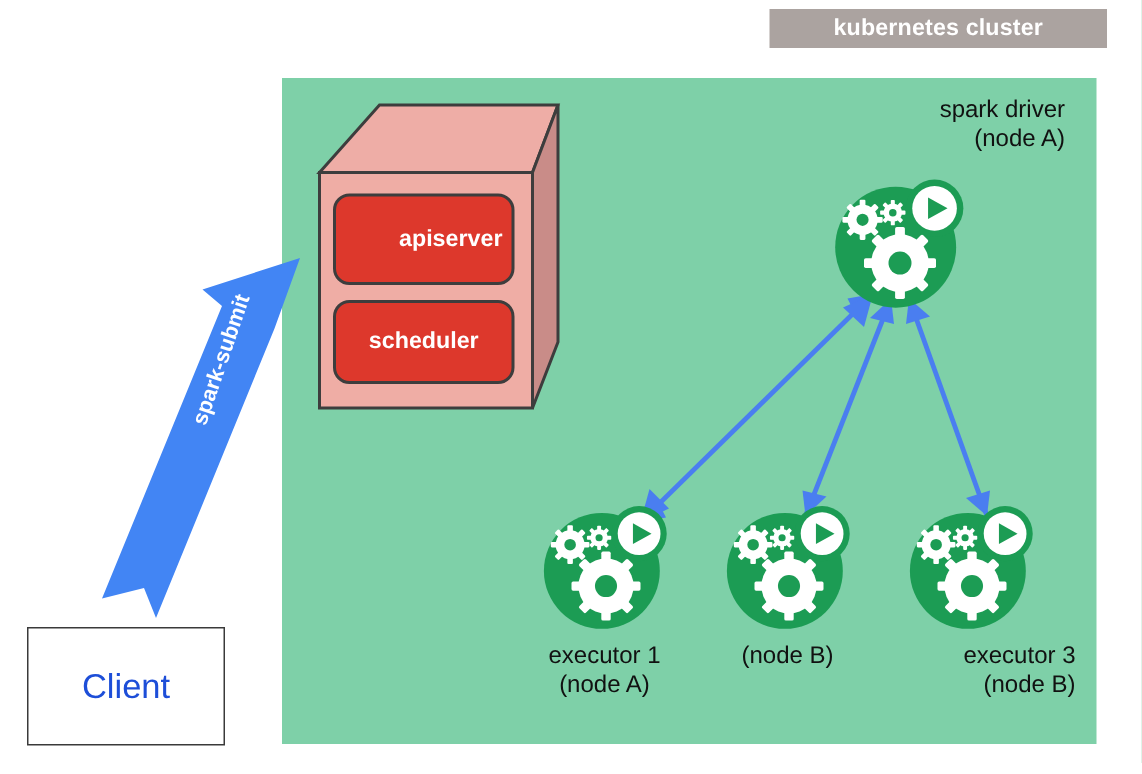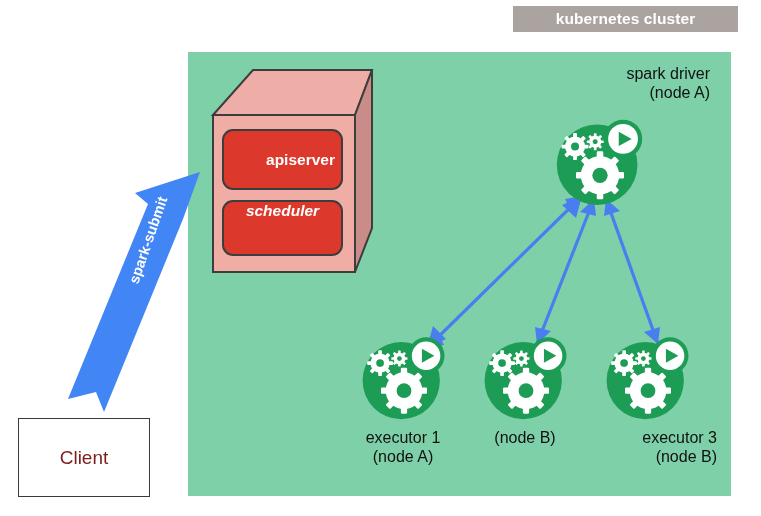--- a/index.html
+++ b/index.html
@@ -58,22 +58,22 @@
     width: 132px;
     height: 79px;
     background: #ffffff;
     border: 1px solid #3a3a3a;
     display: flex;
     align-items: center;
     justify-content: center;
     box-sizing: border-box;
   }
   #client-box .client-label {
-    color: #7f1d1d;
-    font-size: 19px;
+    color: #1d4ed8;
+    font-size: 23px;
   }
 
   
   .node-label {
     color: #111111;
     font-size: 16px;
     line-height: 19px;
     text-align: center;
     white-space: nowrap;
   }
@@ -209,21 +209,21 @@
       <use href="#spark-icon" x="480" y="330" width="92" height="92"></use>
     </g>
     <g>
       <use href="#spark-icon" x="602" y="330" width="92" height="92"></use>
     </g>
   </svg>
 
   <div class="abs" style="left:222px; top:129px; width:121px; height:61px; background:#dd382c; border:2px solid #3d3d3d; border-radius:11px; box-sizing:border-box; display:flex; align-items:center; justify-content:center;padding-left:36px;">
     <span style="color:#ffffff; font-size:15.5px; font-weight:bold;">apiserver</span>
   </div>
-  <div class="abs" style="left:222px; top:200px; width:121px; height:56px; background:#dd382c; border:2px solid #3d3d3d; border-radius:11px; box-sizing:border-box; display:flex; justify-content:center;font-style:italic;">
+  <div class="abs" style="left:222px; top:200px; width:121px; height:56px; background:#dd382c; border:2px solid #3d3d3d; border-radius:11px; box-sizing:border-box; display:flex; align-items:center; justify-content:center;">
     <span style="color:#ffffff; font-size:15.5px; font-weight:bold;">scheduler</span>
   </div>
 
   <div class="abs" id="spark-submit-text">spark-submit</div>
 
   <div class="abs" id="cluster-badge">
     <span class="badge-label">kubernetes cluster</span>
   </div>
 
   <div class="abs" id="client-box">

